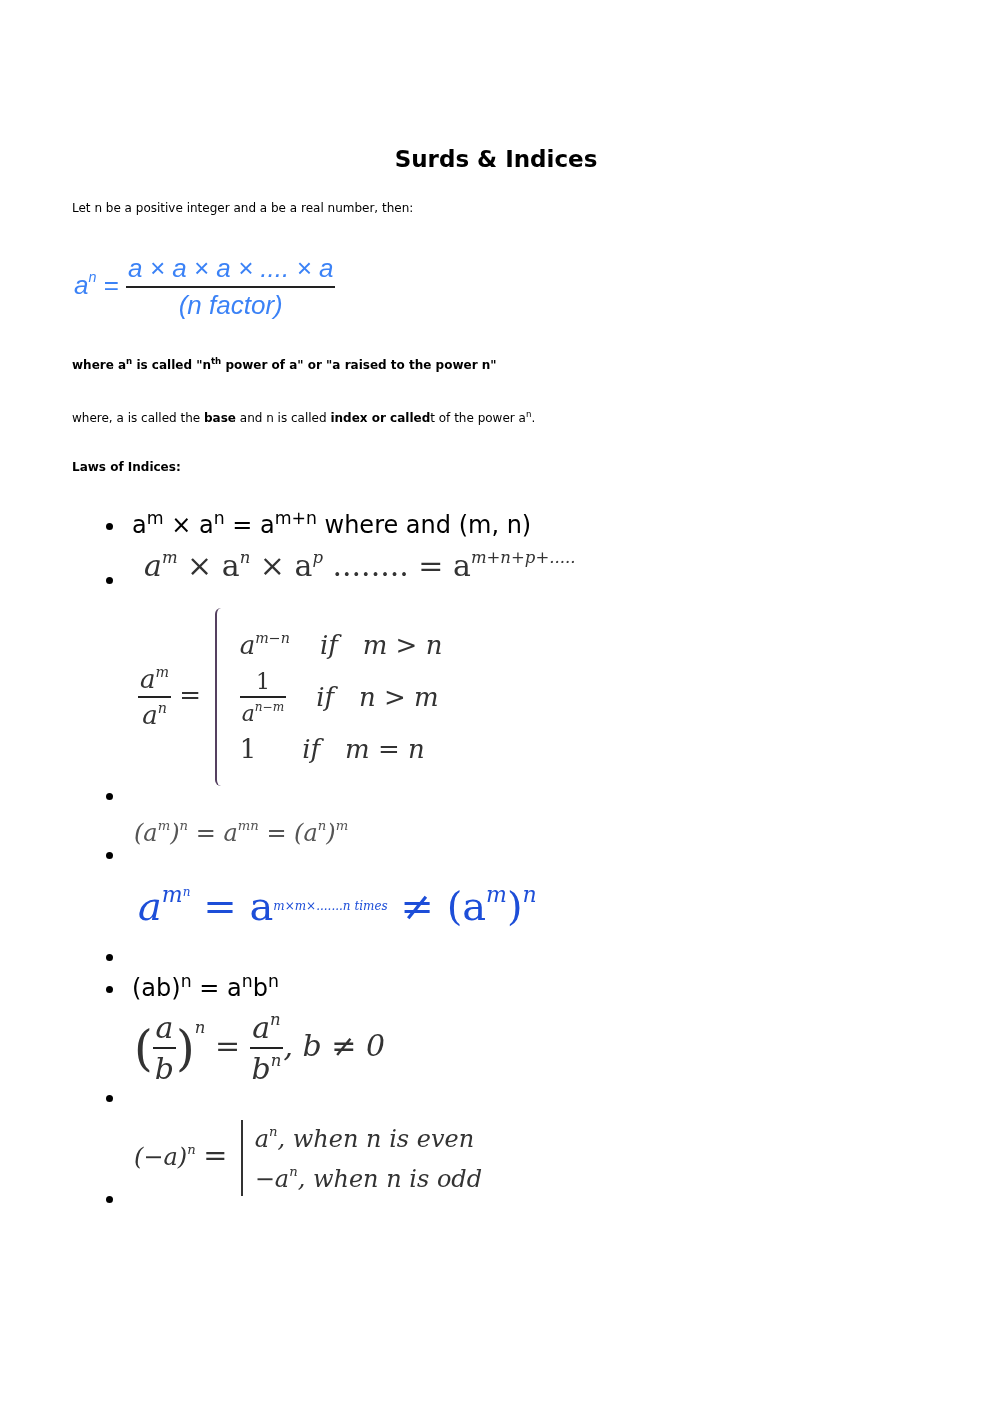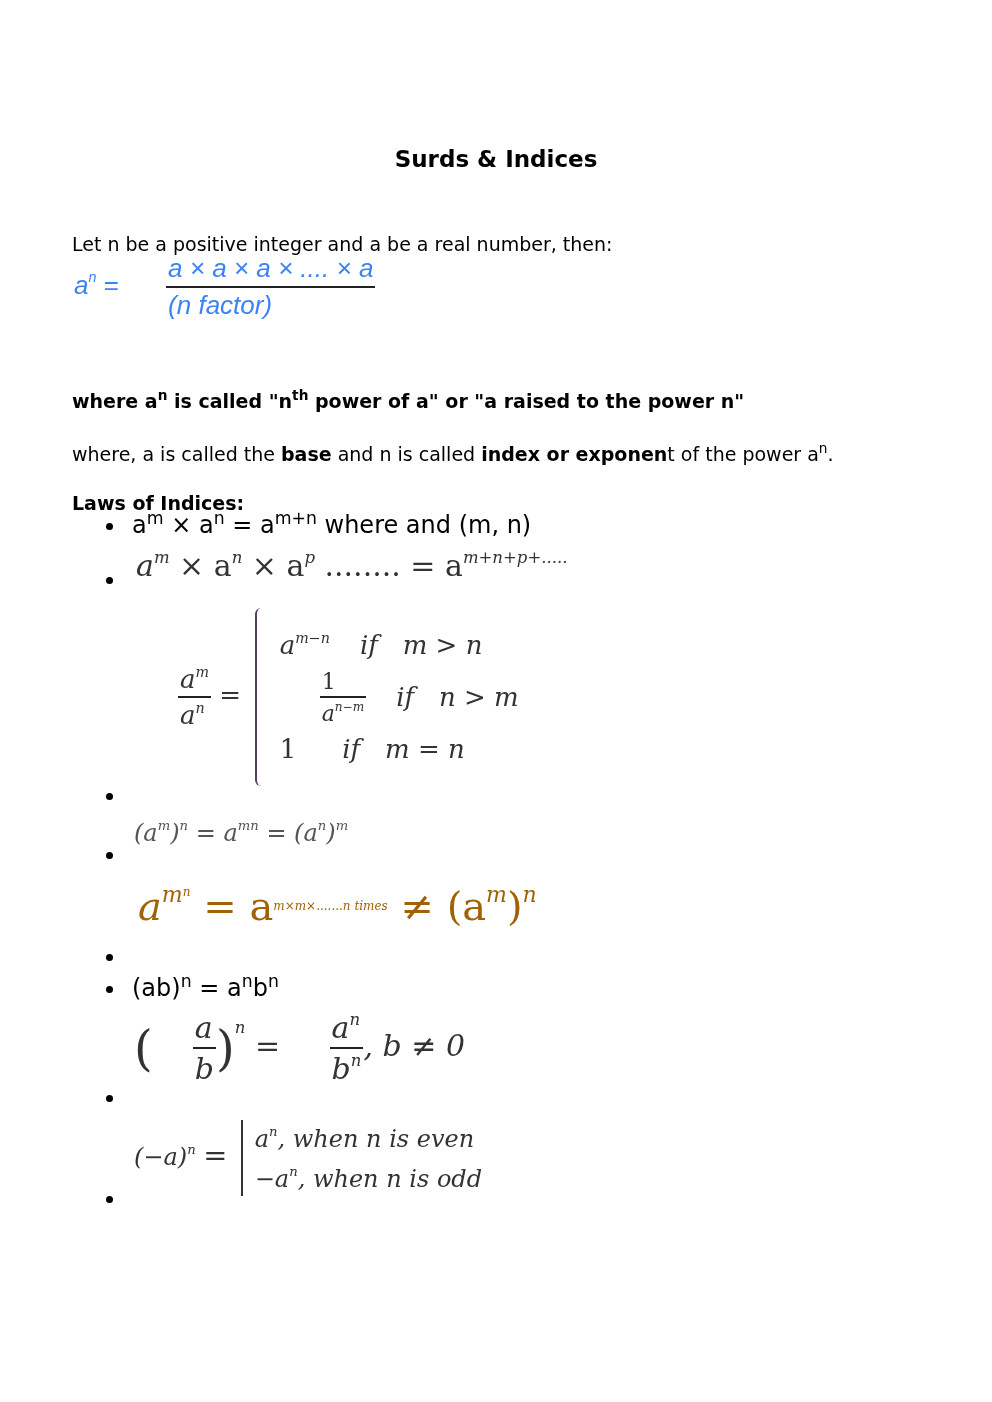--- a/index.html
+++ b/index.html
@@ -1,51 +1,51 @@
 <!DOCTYPE html>
 <html><head>
 <meta charset="utf-8">
 <style>
   html, body { margin: 0; padding: 0; background: #ffffff; }
   body { width: 992px; height: 1402px; position: relative; overflow: hidden; color: #000;
          font-family: "DejaVu Sans", sans-serif; }
   .page { position: absolute; left: 0; top: 0; width: 992px; height: 1050px; }
   .title { position: absolute; top: 146px; left: 0; width: 992px; text-align: center;
            font-weight: bold; font-size: 23px; }
-  .para { position: absolute; left: 72px; font-size: 19px; white-space: nowrap; margin-top: 32px; }
+  .para { position: absolute; left: 72px; font-size: 12px; white-space: nowrap; }
   .p1 { top: 201px; }
   .p2 { top: 358px; font-weight: bold; }
   .p3 { top: 411px; }
   .p4 { top: 460px; font-weight: bold; }
   sup { font-size: 0.72em; vertical-align: 0.55em; line-height: 0; }
   b { font-weight: bold; }
 
   
   .math { position: absolute; font-family: "DejaVu Serif", serif; font-style: italic; color: #3b82f6; white-space: nowrap; }
   .math .up { font-style: normal; }
-  .frac { display: inline-block; vertical-align: middle; text-align: left; margin-left: 40px; }
+  .frac { display: inline-block; vertical-align: middle; text-align: center; }
   .frac .num, .frac .den { display: block; padding: 0 2px; }
   .frac .bar { display: block; border-top: 2px solid #222; margin: 2px 0; }
   .ss { font-size: 0.55em; vertical-align: 0.8em; }
 
   .eq1 { left: 74px; top: 253px; font-family: "Liberation Sans", sans-serif; font-size: 26px; }
   .eq1 .frac .bar { border-top-width: 2px; }
 
   .bullet { position: absolute; left: 106px; width: 7px; height: 7px; background: #000; border-radius: 50%; }
   .li-text { position: absolute; left: 132px; font-size: 24px; white-space: nowrap; }
 
-  .m2 { left: 136px; top: 548px; font-size: 30px; color: #333; }
+  .m2 { left: 144px; top: 548px; font-size: 30px; color: #333; }
   .m3 { left: 138px; top: 608px; font-size: 26px; color: #333; }
   .m3 .brace { display: inline-block; vertical-align: middle; width: 10px; height: 178px;
                border-left: 2px solid #554060; border-radius: 6px 0 0 6px; margin: 0 4px 0 6px; }
   .m3 .cases { display: inline-block; vertical-align: middle; }
   .m3 .case-row { height: 52px; display: flex; align-items: center; }
   .m3 .cond { margin-left: 30px; }
   .m4 { left: 134px; top: 818px; font-size: 24px; color: #555; }
-  .m5 { left: 138px; top: 882px; font-size: 40px; color: #a16207; }
+  .m5 { left: 138px; top: 882px; font-size: 40px; color: #1d4ed8; }
   .m6 { left: 134px; top: 1010px; font-size: 30px; color: #333; }
   .m7 { left: 134px; top: 1120px; font-size: 24px; color: #333; }
   .m7 .bar-left { display: inline-block; vertical-align: middle; border-left: 2px solid #333;
                   height: 76px; margin: 0 4px 0 6px; }
   .m7 .cases { display: inline-block; vertical-align: middle; }
 </style>
 </head>
 <body>
 
 <div class="page">
@@ -59,21 +59,21 @@
     <span class="up">=</span>
     <span class="frac">
       <span class="num">a × a × a × .... × a</span>
       <span class="bar"></span>
       <span class="den">(n factor)</span>
     </span>
   </div>
 
   <div class="para p2"><span>where a</span><sup>n</sup><span> is called "n</span><sup>th</sup><span> power of a" or "a raised to the power n"</span></div>
 
-  <div class="para p3"><span>where, a is called the </span><b>base</b><span> and n is called </span><b>index or exponen</b><span>t of the power a</span><sup>n</sup><span>.</span></div>
+  <div class="para p3"><span>where, a is called the </span><b>base</b><span> and n is called </span><b>index or called</b><span>t of the power a</span><sup>n</sup><span>.</span></div>
 
   <div class="para p4">Laws of Indices:</div>
 
   <div class="bullet" style="top:523px"></div>
   <div class="li-text" style="top:511px"><span>a</span><sup>m</sup><span> × a</span><sup>n</sup><span> = a</span><sup>m+n</sup><span> where  and (m, n)</span></div>
 
   <div class="bullet" style="top:577px"></div>
   <div class="math m2"><span>a</span><span class="ss">m</span><span class="up"> × a</span><span class="ss">n</span><span class="up"> × a</span><span class="ss">p</span><span class="up"> ........ = a</span><span class="ss">m+n+p+.....</span></div>
 
   <div class="bullet" style="top:793px"></div>

